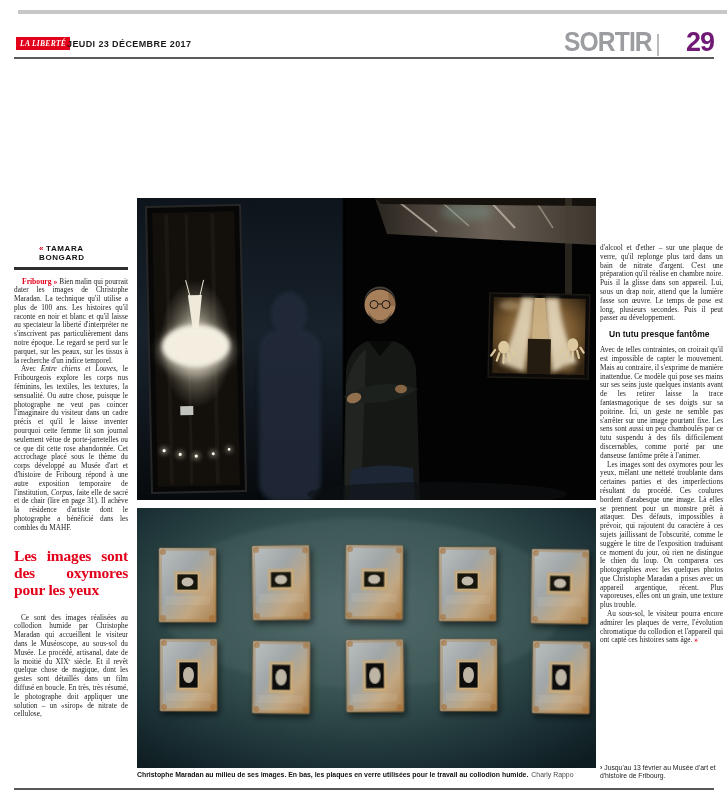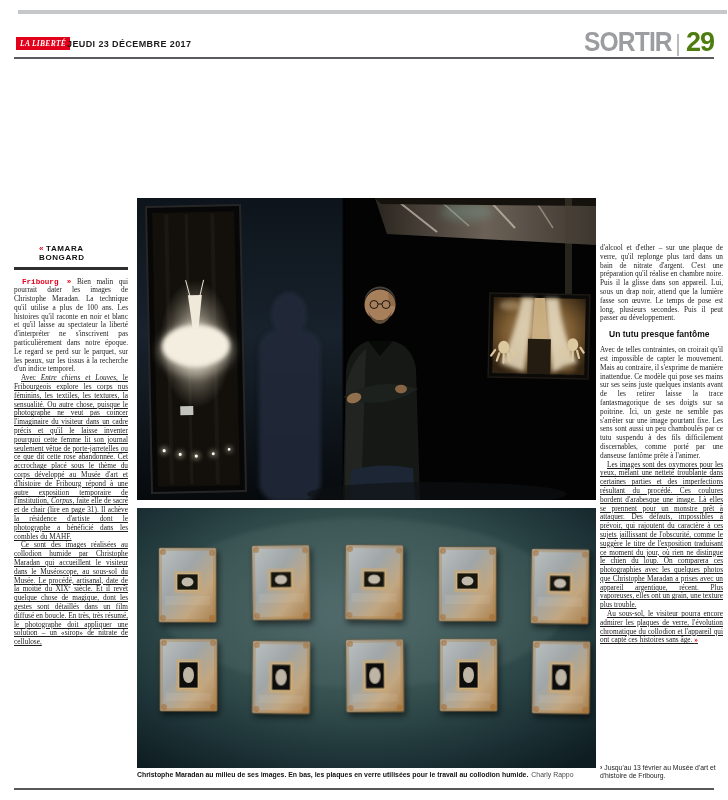--- a/index.html
+++ b/index.html
@@ -10,40 +10,40 @@
 
   
   .logo-box{position:absolute;left:16px;top:37px;background:#e2001a;color:#fff;
             font:italic bold 7.5px "Liberation Serif",serif;padding:2px 4px 2px 4px;letter-spacing:.3px;}
   .date{position:absolute;left:67px;top:39px;font:bold 9px "Liberation Sans",sans-serif;
         color:#1a1a1a;letter-spacing:.4px;}
   .section-group{position:absolute;right:14px;top:26px;display:flex;align-items:flex-end;}
   .section-name{font:bold 28px "Liberation Sans",sans-serif;color:#9b9da0;
                 letter-spacing:-1px;transform:scaleX(.88);transform-origin:right bottom;}
   .section-divider{width:2px;height:22px;background:#b9babc;margin:0 7px 2px 5px;}
-  .page-number{font:bold 27px "Liberation Sans",sans-serif;color:#4d7c0f;letter-spacing:-1px;}
+  .page-number{font:bold 27px "Liberation Sans",sans-serif;color:#701a75;letter-spacing:-1px;margin-left:20px;}
   .header-rule{position:absolute;left:14px;top:57px;width:700px;height:2px;background:#595b5e;}
 
   
   .standfirst{position:absolute;left:14px;top:100px;width:704px;
               font:15.5px "Liberation Sans",sans-serif;color:#1d1d1d;letter-spacing:-.2px;}
   .headline{position:absolute;left:12px;top:122px;width:710px;
             font:bold 44px/52px "Liberation Serif",serif;color:#0c0c0c;letter-spacing:-1.5px;}
 
   
   .col-left{position:absolute;left:14px;top:244px;width:114px;height:542px;overflow:hidden;}
   .col-right{position:absolute;left:600px;top:244px;width:123px;height:517px;overflow:hidden;}
   .byline{font:bold 8px "Liberation Sans",sans-serif;color:#111;letter-spacing:.6px;margin-left:25px;}
   .byline .mark{color:#e2001a;font-weight:bold;margin-right:2px;}
   .byline-rule{height:2.5px;background:#2e2e2e;margin:5px 0 8px 0;}
   .body-text{font:7.3px/8.8px "Liberation Serif",serif;text-align:justify;color:#1c1c1c;
              hyphens:auto;-webkit-hyphens:auto;}
   .body-text p{margin:0;}
-  .body-text p.ind{text-indent:7px;text-decoration:underline;}
-  .lead-loc{color:#e2001a;font-weight:bold;font-family:Liberation Mono, monospace;font-size:7.6px;padding-left:8px;}
+  .body-text p.ind{text-indent:7px;}
+  .lead-loc{color:#e2001a;font-weight:bold;font-family:Liberation Serif, serif;font-size:7.6px;padding-left:8px;}
   .body-text i{font-style:italic;}
   .body-text sup{font-size:5px;vertical-align:super;line-height:0;}
   .red-heading{font:bold 15.5px/17px "Liberation Serif",serif;color:#e2001a;
                margin:14px 0 16px 0;letter-spacing:-.2px;}
   .subhead{font:bold 8.5px "Liberation Sans",sans-serif;color:#111;margin:6px 0 7px 0;padding-left:9px;}
   .endq{color:#e2001a;font-weight:bold;}
 
   
   .photo-main{position:absolute;left:137px;top:198px;width:459px;height:302px;background:#050505;}
   .photo-plates{position:absolute;left:137px;top:508px;width:459px;height:260px;background:#16282c;}
@@ -77,20 +77,21 @@
 
 
   <div class="col-left">
     <div class="byline">
       <span class="mark">«</span><span>TAMARA BONGARD</span>
     </div>
     <div class="byline-rule"></div>
     <div class="body-text">
       <p><span class="lead-loc">Fribourg »</span><span> Bien malin qui pourrait dater les images de Christophe Maradan. La technique qu'il utilise a plus de 100 ans. Les histoires qu'il raconte en noir et blanc et qu'il laisse au spectateur la liberté d'interpréter ne s'inscrivent pas particulièrement dans notre époque. Le regard se perd sur le parquet, sur les peaux, sur les tissus à la recherche d'un indice temporel.</span></p>
       <p class="ind">Avec <i>Entre chiens et Louves</i>, le Fribourgeois explore les corps nus féminins, les textiles, les textures, la sensualité. Ou autre chose, puisque le photographe ne veut pas coincer l'imaginaire du visiteur dans un cadre précis et qu'il le laisse inventer pourquoi cette femme lit son journal seulement vêtue de porte-jarretelles ou ce que dit cette rose abandonnée. Cet accrochage placé sous le thème du corps développé au Musée d'art et d'histoire de Fribourg répond à une autre exposition temporaire de l'institution, <i>Corpus</i>, faite elle de sacré et de chair (lire en page 31). Il achève la résidence d'artiste dont le photographe a bénéficié dans les combles du MAHF.</p>
+      <div class="red-heading">Les images sont des oxymores pour les yeux</div>
       <p class="ind">Ce sont des images réalisées au collodion humide par Christophe Maradan qui accueillent le visiteur dans le Muséoscope, au sous-sol du Musée. Le procédé, artisanal, date de la moitié du XIX<sup>e</sup> siècle. Et il revêt quelque chose de magique, dont les gestes sont détaillés dans un film diffusé en boucle. En très, très résumé, le photographe doit appliquer une solution – un «sirop» de nitrate de cellulose,</p>
     </div>
   </div>
 
   <div class="col-right">
     <div class="body-text">
       <p>d'alcool et d'ether – sur une plaque de verre, qu'il replonge plus tard dans un bain de nitrate d'argent. C'est une préparation qu'il réalise en chambre noire. Puis il la glisse dans son appareil. Lui, sous un drap noir, attend que la lumière fasse son œuvre. Le temps de pose est long, plusieurs secondes. Puis il peut passer au développement.</p>
       <div class="subhead">Un tutu presque fantôme</div>
       <p>Avec de telles contraintes, on croirait qu'il est impossible de capter le mouvement. Mais au contraire, il s'exprime de manière inattendue. Ce modèle qui pose ses mains sur ses seins juste quelques instants avant de les retirer laisse la trace fantasmagorique de ses doigts sur sa poitrine. Ici, un geste ne semble pas s'arrêter sur une image pourtant fixe. Les sens sont aussi un peu chamboulés par ce tutu suspendu à des fils difficilement discernables, comme porté par une danseuse fantôme prête à l'animer.</p>
       <p class="ind">Les images sont des oxymores pour les yeux, mêlant une netteté troublante dans certaines parties et des imperfections résultant du procédé. Ces coulures bordent d'arabesque une image. Là elles se prennent pour un monstre prêt à attaquer. Des défauts, impossibles à prévoir, qui rajoutent du caractère à ces sujets jaillissant de l'obscurité, comme le suggère le titre de l'exposition traduisant ce moment du jour, où rien ne distingue le chien du loup. On comparera ces photographies avec les quelques photos que Christophe Maradan a prises avec un appareil argentique, récent. Plus vaporeuses, elles ont un grain, une texture plus trouble.</p>

